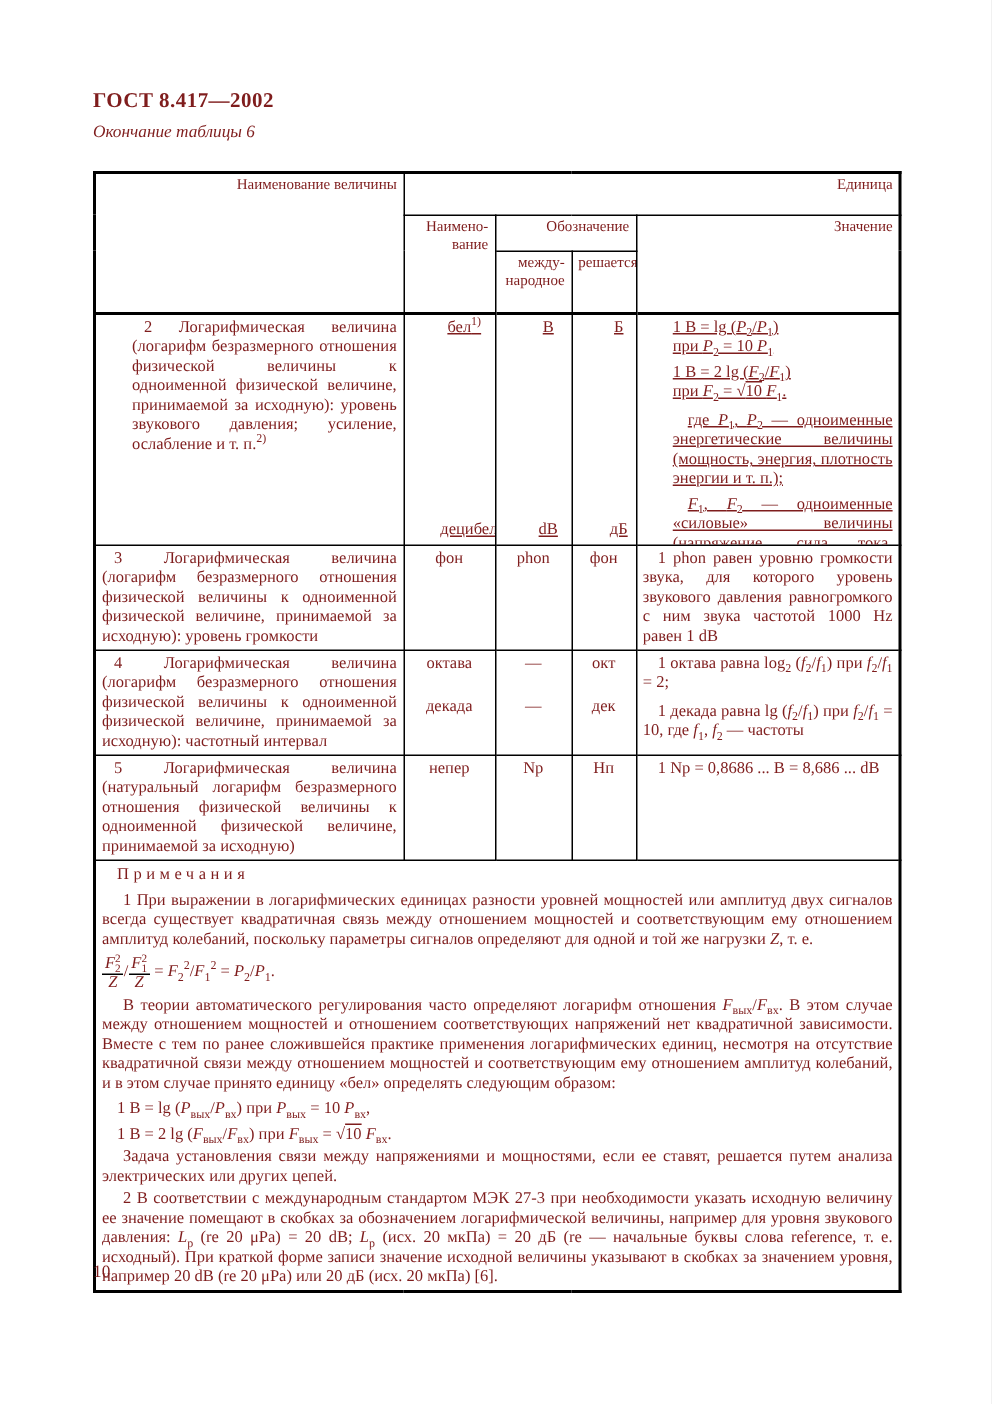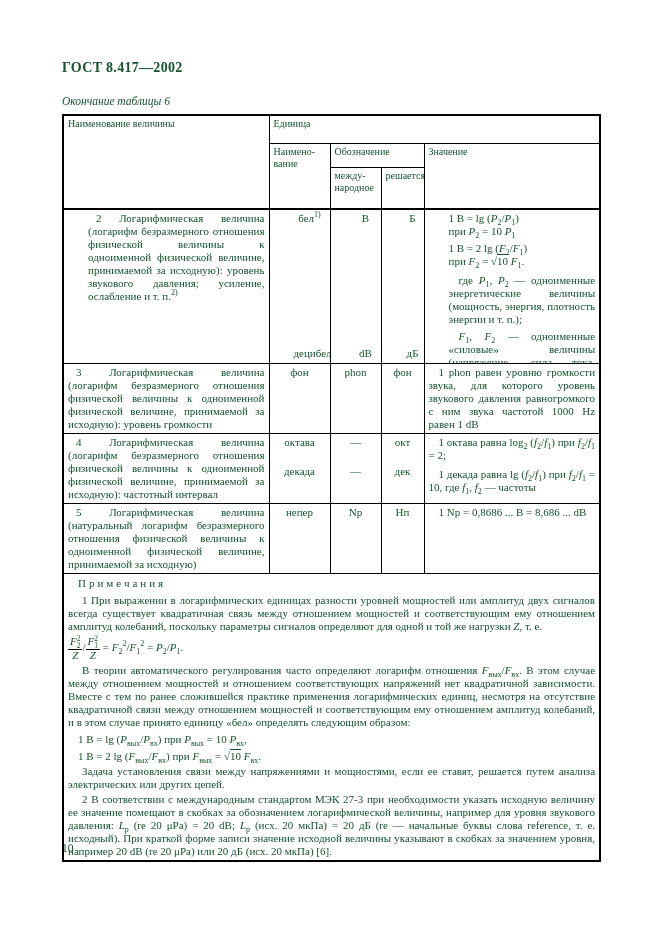--- a/index.html
+++ b/index.html
@@ -1,37 +1,37 @@
 <!DOCTYPE html>
 <html><head>
 <meta charset="utf-8">
 <style>
   html,body{margin:0;padding:0;background:#e8e8e8;}
-  .page{position:relative;width:661px;height:936px;background:#ffffff;color:#14532d;
+  .page{position:relative;width:661px;height:936px;background:#ffffff;color:#7f1d1d;
         font-family:"Liberation Serif","DejaVu Serif",serif;}
   .doc-code{position:absolute;left:62px;top:60px;font-size:14px;font-weight:bold;letter-spacing:.3px;}
-  .caption{position:absolute;left:62px;top:95px;font-size:11.5px;font-style:italic;}
+  .caption{position:absolute;left:62px;top:82px;font-size:11.5px;font-style:italic;}
   .pageno{position:absolute;left:62px;top:842px;font-size:11.5px;}
 
   table.t{position:absolute;left:62px;top:114px;width:537px;table-layout:fixed;
           border-collapse:collapse;border:2px solid #000;font-size:11px;line-height:13px;}
   table.t td{border:1px solid #000;vertical-align:top;padding:2px 4px;overflow:hidden;}
 
   tr.h1{height:28px} tr.h2{height:24px} tr.h3{height:42px}
   tr.r2{height:154px} tr.r3{height:70px} tr.r4{height:64px} tr.r5{height:64px} tr.rn{height:268px}
   tr.r2 td{border-top:2px solid #000;padding-left:24px;}
 
-  td.hc{vertical-align:middle;text-align:left;font-size:10px;line-height:12px;padding:2px;}
+  td.hc{vertical-align:middle;text-align:right;font-size:10px;line-height:12px;padding:2px;}
   td.uc{text-align:center;}
   .np{margin:0;text-align:justify;text-indent:8px;}
   td.vc{padding:2px 3px 2px 5px;}
   .vp{margin:0;text-align:justify;}
   .vi{text-indent:10px;}
   .mt4{margin-top:4px}.mt6{margin-top:6px}.mt14{margin-top:16px}
-  .fill{display:flex;flex-direction:column;justify-content:space-between;}
+  .fill{display:flex;flex-direction:column;justify-content:space-between;text-decoration:underline;}
   tr.r2 .fill{height:148px;}
 
   td.notes{padding:3px 6px 6px 6px;margin-top:16px;}
   .nt{margin:1px 0 4px;text-indent:10px;letter-spacing:3px;}
   .npp{margin:2px 0 0;text-align:justify;text-indent:14px;}
   .nf{margin:4px 0 2px 10px;}
   .nfr{margin:2px 0 3px 0;}
 
   sub,sup{font-size:8px;line-height:0;}
   .ov{text-decoration:overline;}

